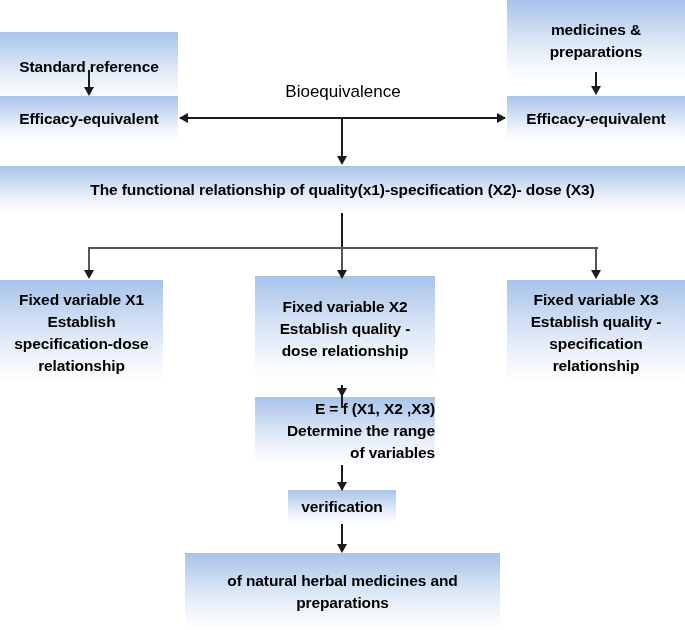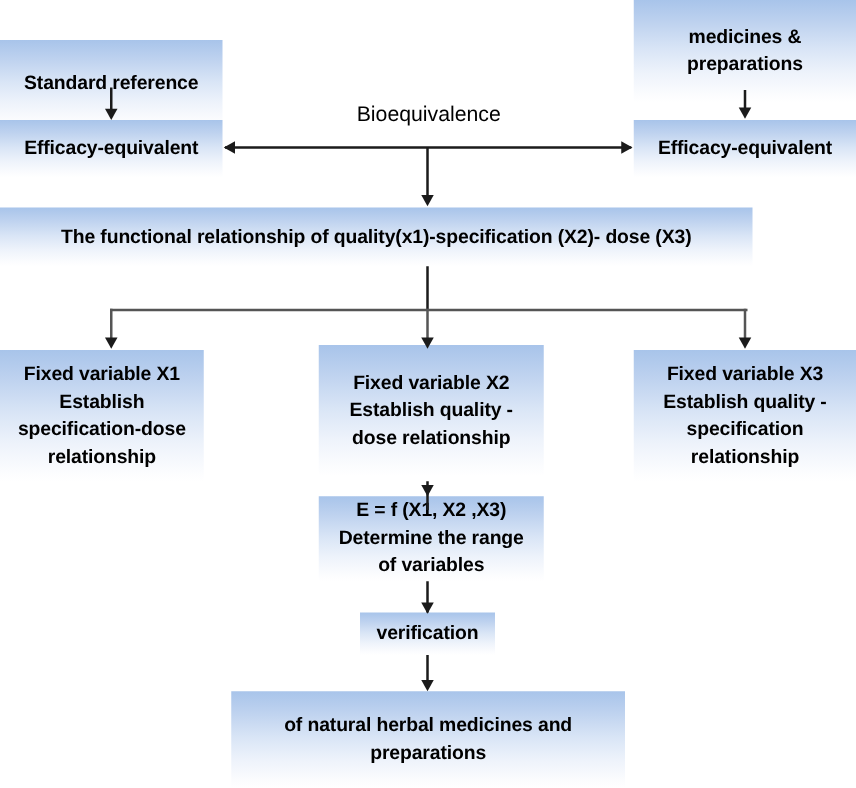--- a/index.html
+++ b/index.html
@@ -90,25 +90,25 @@
     border-top: 5px solid transparent;
     border-bottom: 5px solid transparent;
     border-left: 9px solid #1b1b1b;
   }
 
   
   #node-standard-reference { left: 0px;   top: 0px;   width: 178px; height: 70px;  font-size: 15.5px; margin-top: 32px; }
   #node-natural-herbal     { left: 507px; top: 0px;   width: 178px; height: 82px;  font-size: 15.5px; }
   #node-eff-left           { left: 0px;   top: 96px;  width: 178px; height: 46px;  font-size: 15.5px; }
   #node-eff-right          { left: 507px; top: 96px;  width: 178px; height: 46px;  font-size: 15.5px; }
-  #node-functional         { left: 0px;   top: 166px; width: 602px; height: 47px;  font-size: 15.5px; text-align: center; }
+  #node-functional         { left: 0px;   top: 166px; width: 685px; height: 47px;  font-size: 15.5px; text-align: center; }
   #node-fixed-x1           { left: 0px;   top: 280px; width: 163px; height: 105px; font-size: 15.5px; }
   #node-fixed-x2           { left: 255px; top: 276px; width: 180px; height: 105px; font-size: 15.5px; }
   #node-fixed-x3           { left: 507px; top: 280px; width: 178px; height: 105px; font-size: 15.5px; }
-  #node-equation           { left: 255px; top: 397px; width: 180px; height: 68px;  font-size: 15.5px; }
+  #node-equation           { left: 255px; top: 397px; width: 180px; height: 68px;  font-size: 15.5px; align-items: flex-end; }
   #node-verification       { left: 288px; top: 490px; width: 108px; height: 34px;  font-size: 15.5px; }
   #node-realize            { left: 185px; top: 553px; width: 315px; height: 77px;  font-size: 15.5px; }
 
   #label-bioequivalence { left: 258px; top: 82px; width: 170px; font-size: 17px; }
 </style>
 </head>
 <body>
 
 <div id="canvas">
 

